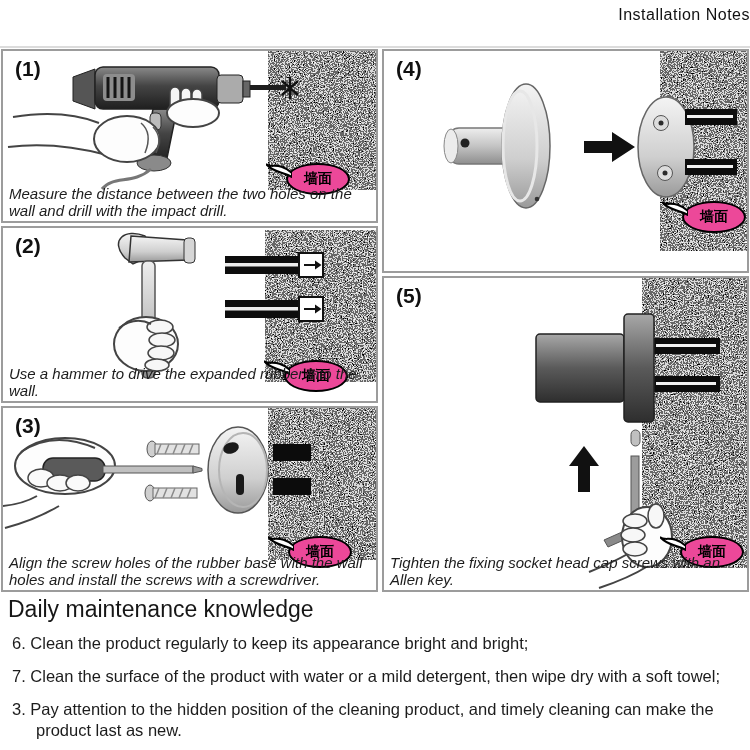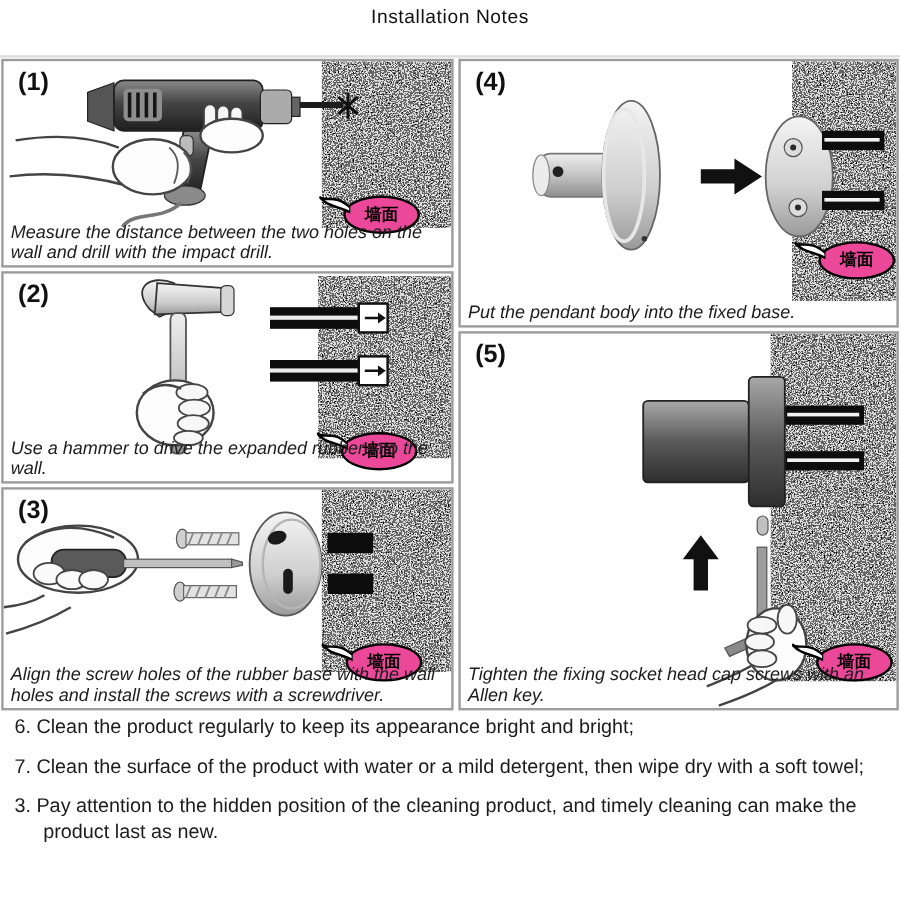--- a/index.html
+++ b/index.html
@@ -1,18 +1,18 @@
 <!DOCTYPE html>
 <html><head>
 <meta charset="utf-8">
 <style>
   html,body{margin:0;padding:0;background:#fff;}
   #stage{position:relative;width:750px;height:750px;background:#fff;overflow:hidden;
          font-family:"Liberation Sans",sans-serif;color:#1c1c1c;}
-  .page-title{position:absolute;top:6px;left:0;width:750px;text-align:center;
+  .page-title{position:absolute;top:6px;left:0;width:750px;text-align:right;
 istall    font-size:31px;color:#111;letter-spacing:.5px;}
   .top-rule{position:absolute;top:46px;left:0;width:750px;height:2px;background:#dcdcdc;}
   .panel{position:absolute;background:#fff;border:2px solid #9c9c9c;box-sizing:border-box;}
   #p1{left:1px;top:49px;width:377px;height:174px;}
   #p2{left:1px;top:226px;width:377px;height:177px;}
   #p3{left:1px;top:406px;width:377px;height:186px;}
   #p4{left:382px;top:49px;width:367px;height:224px;}
   #p5{left:382px;top:276px;width:367px;height:316px;}
   .step-num{position:absolute;left:12px;top:6px;font-size:21px;font-weight:bold;color:#111;z-index:5;}
   .caption{position:absolute;left:6px;right:4px;bottom:2px;font-size:15px;line-height:1.15;color:#1c1c1c;z-index:5;font-style:italic;}
@@ -211,21 +211,20 @@
       <rect x="301" y="108" width="52" height="16" fill="#0d0d0d"></rect>
       <rect x="303" y="114" width="46" height="3" fill="#fff" opacity="0.95"></rect>
     </svg>
     <div class="bubble" style="left:298px;top:150px">
       <svg class="tail" width="26" height="18">
         <path d="M26,13 C13,1 5,9 0,4 C8,13 15,11 26,17 Z" fill="#fff" stroke="#000" stroke-width="2"></path>
       </svg>
       <span>墙面</span>
     </div>
     <div class="step-num">(4)</div>
-    <div class="caption">Put the pendant body into the fixed base.</div>
   </div>
 
   <div class="panel" id="p5">
     <div class="wall" style="left:258px;top:0;width:105px;height:290px">
       <svg width="105" height="290">
           <rect width="105" height="290" fill="#fff"></rect>
           <rect width="105" height="290" filter="url(#grain)"></rect>
         </svg>
     </div>
     <svg class="art" width="363" height="312" viewBox="0 0 363 312">
@@ -251,18 +250,19 @@
       <svg class="tail" width="26" height="18">
         <path d="M26,13 C13,1 5,9 0,4 C8,13 15,11 26,17 Z" fill="#fff" stroke="#000" stroke-width="2"></path>
       </svg>
       <span>墙面</span>
     </div>
     <div class="step-num">(5)</div>
     <div class="caption">Tighten the fixing socket head cap screws with an Allen key.</div>
   </div>
 
   <div class="maint">
+    <h2 class="maint-heading">Daily maintenance knowledge</h2>
     <p class="maint-item">6. Clean the product regularly to keep its appearance bright and bright;</p>
     <p class="maint-item">7. Clean the surface of the product with water or a mild detergent, then wipe dry with a soft towel;</p>
     <p class="maint-item">3. Pay attention to the hidden position of the cleaning product, and timely cleaning can make the product last as new.</p>
   </div>
 
 </div>
 
 </body></html>

